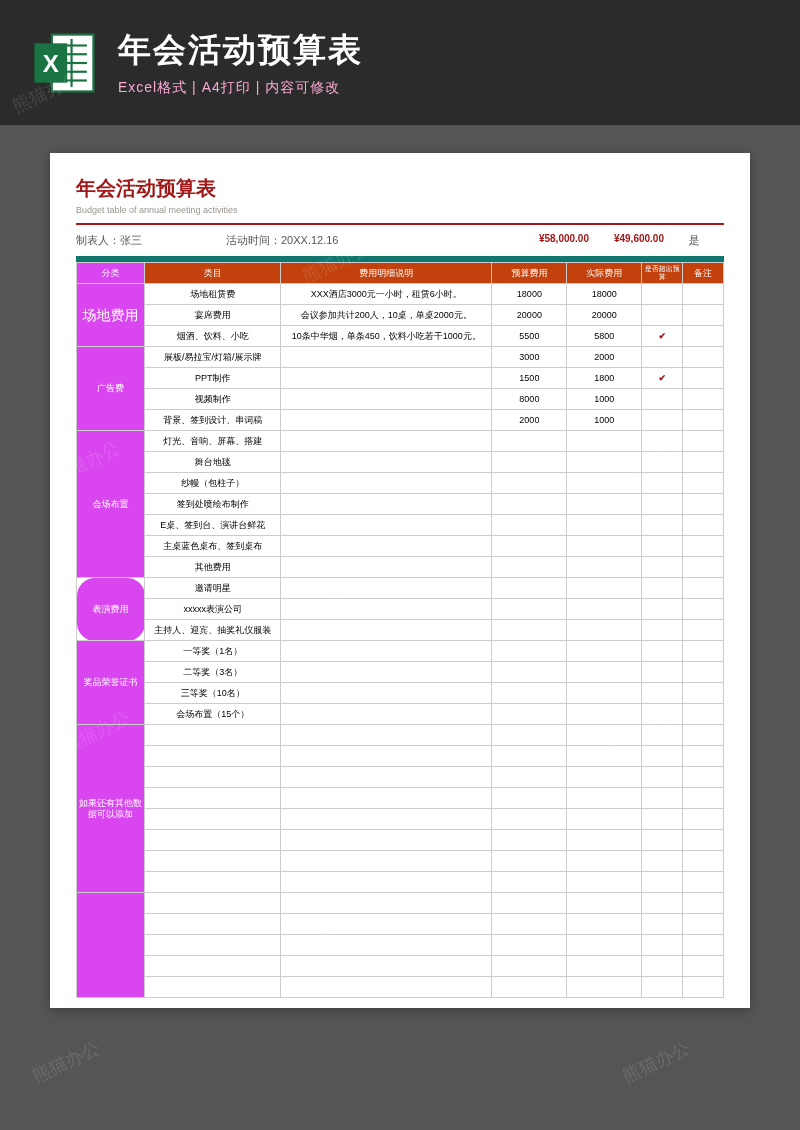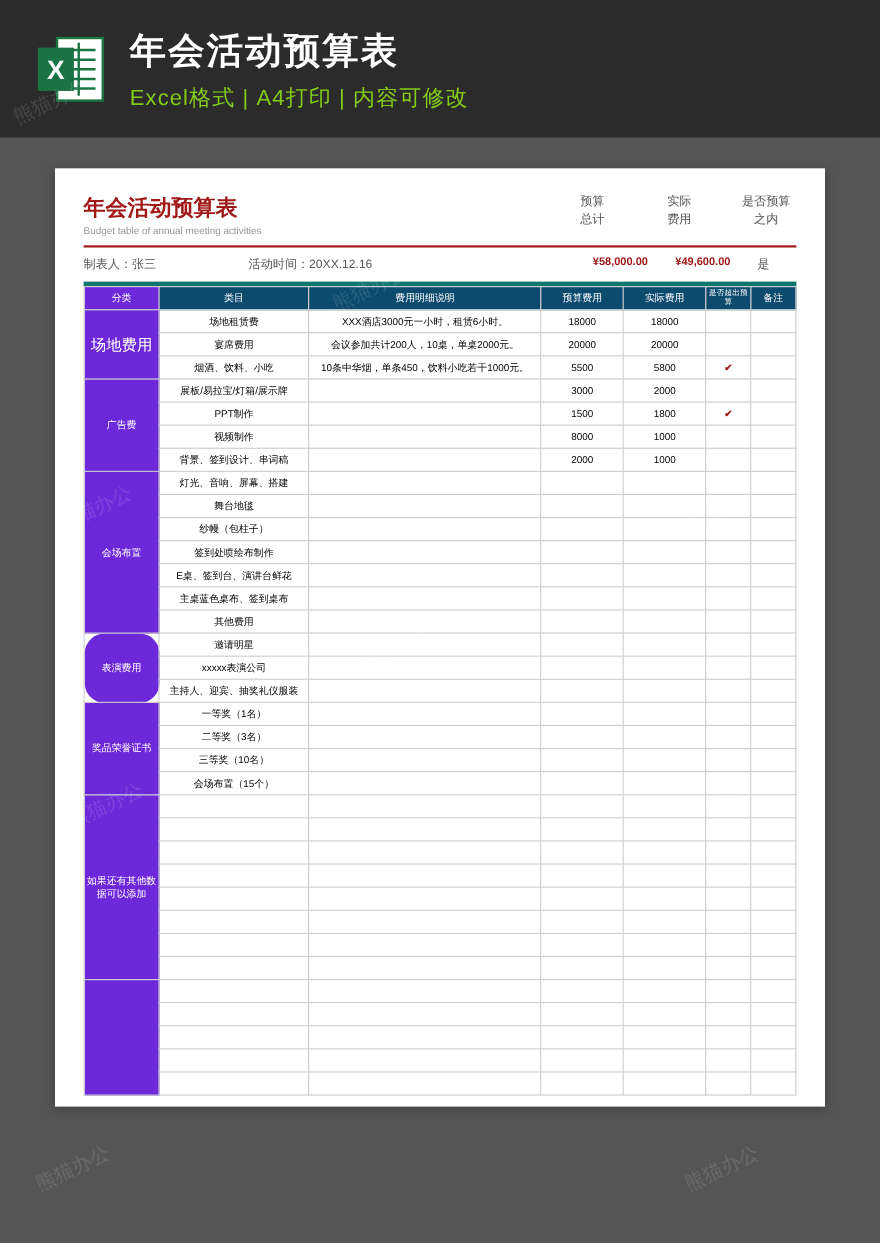--- a/index.html
+++ b/index.html
@@ -3,40 +3,40 @@
 <meta charset="utf-8">
 <style>
 *{margin:0;padding:0;box-sizing:border-box}
 body{width:800px;height:1130px;background:#555;font-family:"Microsoft YaHei",sans-serif;position:relative;overflow:hidden}
 .wm{position:absolute;color:rgba(255,255,255,0.12);font-size:18px;transform:rotate(-25deg);pointer-events:none;z-index:100}
 .topbar{background:#2b2b2b;height:125px;display:flex;align-items:center;padding:0 30px;gap:18px}
 .excel-icon{width:70px;height:70px;position:relative}
 .excel-icon svg{width:100%;height:100%}
 .topbar-text{color:#fff;flex:1}
 .big-title{font-size:33px;font-weight:700;letter-spacing:2px;margin-bottom:6px}
-.sub-line{font-size:20px;color:#84cc16;letter-spacing:1px}
+.sub-line{font-size:14px;color:#f9a8d4;letter-spacing:1px}
 .page-wrap{padding:28px 40px;display:flex;justify-content:center}
 .sheet{width:700px;background:#fff;box-shadow:0 2px 10px rgba(0,0,0,0.3);padding:22px 26px 10px}
 .hdr{display:flex;justify-content:space-between;align-items:flex-start;margin-bottom:6px}
 .hdr-left{}
 .doc-title{color:#a01818;font-size:20px;font-weight:700;margin-bottom:3px}
 .doc-sub{color:#9a948e;font-size:9px}
 .hdr-right{display:flex;gap:24px;font-size:11px;text-align:center;color:#555}
 .hdr-col{min-width:55px}
 .hdr-col .l1{margin-bottom:2px}
 .redline{height:2px;background:#a01818;margin-top:8px}
-.meta{display:flex;font-size:11px;color:#555;padding:8px 0;border-bottom:4px solid #0f766e}
+.meta{display:flex;font-size:11px;color:#555;padding:8px 0;border-bottom:6px solid #0f766e}
 .meta .m1{width:150px}
 .meta .m2{flex:1}
 .meta .sum1,.meta .sum2{width:75px;text-align:right;color:#a01818;font-weight:600;font-size:10px}
 .meta .sum3{width:60px;text-align:center}
 table{width:100%;border-collapse:collapse;font-size:9px}
 th,td{border:1px solid #ccc;padding:0;height:21px;text-align:center;vertical-align:middle}
-thead th{background:#0c4a6e;color:#fff;font-weight:500;font-size:9px}
-.cat{background:#6d28d9;color:#fff;font-size:9px;width:50px;writing-mode:horizontal-tb}
+thead th{background:#c2410c;color:#fff;font-weight:500;font-size:9px}
+.cat{background:#d946ef;color:#fff;font-size:9px;width:50px;writing-mode:horizontal-tb}
 .c-item{width:100px}
 .c-desc{width:155px}
 .c-budget{width:55px}
 .c-actual{width:55px}
 .c-over{width:30px}
 .c-note{width:30px}
 .chk{color:#a01818;font-weight:700}
 .wm-url{font-size:11px}
 </style>
 </head>
@@ -73,34 +73,20 @@
   </div>
 </div>
 
 <div class="page-wrap">
   <div class="sheet">
     <div class="hdr">
       <div class="hdr-left">
         <div class="doc-title">年会活动预算表</div>
         <div class="doc-sub">Budget table of annual meeting activities</div>
       </div>
-      <div class="hdr-right">
-        <div class="hdr-col">
-          <div class="l1">预算</div>
-            <div>总计</div>
-        </div>
-        <div class="hdr-col">
-          <div class="l1">实际</div>
-            <div>费用</div>
-        </div>
-        <div class="hdr-col">
-          <div class="l1">是否预算</div>
-            <div>之内</div>
-        </div>
-      </div>
     </div>
     <div class="redline"></div>
     <div class="meta">
       <div class="m1">制表人：张三</div>
       <div class="m2">活动时间：20XX.12.16</div>
       <div class="sum1">¥58,000.00</div>
       <div class="sum2">¥49,600.00</div>
       <div class="sum3">是</div>
     </div>
     <table>

